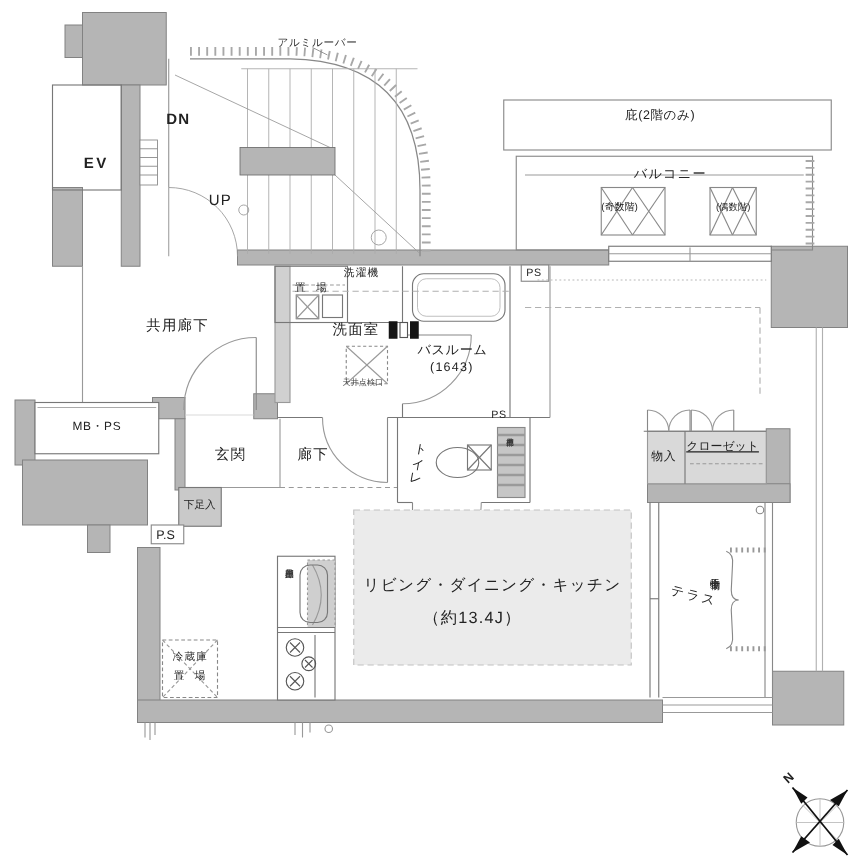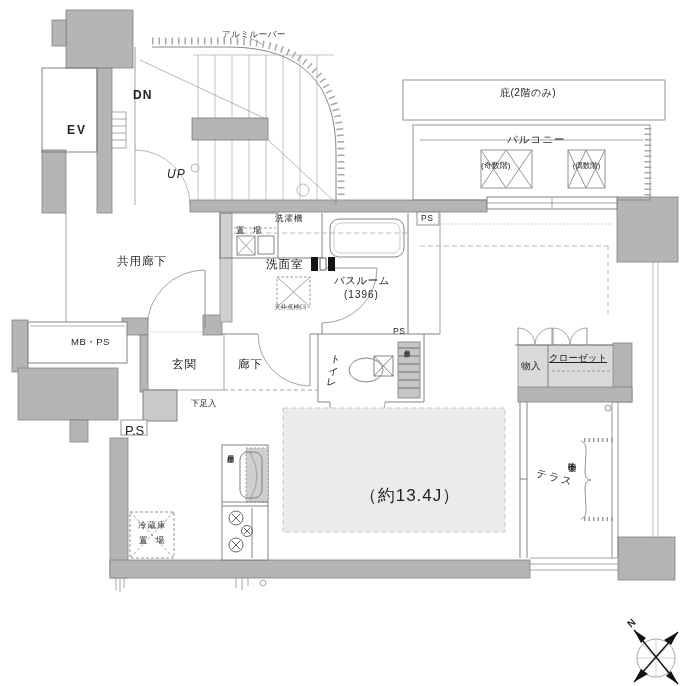--- a/index.html
+++ b/index.html
@@ -226,44 +226,45 @@
     <line x1="678" y1="632" x2="634" y2="682" stroke="#111111" stroke-width="1.4"></line>
     <polygon points="634,630 646,638 641,643" fill="#111111"></polygon>
     <polygon points="678,684 666,676 671,671" fill="#111111"></polygon>
     <polygon points="678,632 671,645 664,640" fill="#111111"></polygon>
     <polygon points="634,682 641,669 648,674" fill="#111111"></polygon>
   </g>
 </svg>
 
   <div class="lbl c" style="left:63px;top:124px;width:28px;font-size:12px;letter-spacing:2px;font-weight:bold;">EV</div>
   <div class="lbl bold" style="left:133px;top:89px;font-size:12px;">DN</div>
-  <div class="lbl" style="left:167px;top:168px;font-size:12px;font-style:italic;">UP</div>
+  <div class="lbl" style="left:167px;top:154px;font-size:12px;">UP</div>
   <div class="lbl" style="left:222px;top:30px;font-size:8.5px;letter-spacing:0.5px;color:#333;">アルミルーバー</div>
   <div class="lbl" style="left:500px;top:88px;font-size:10px;letter-spacing:0.5px;">庇(2階のみ)</div>
   <div class="lbl" style="left:507px;top:134px;font-size:10.5px;">バルコニー</div>
   <div class="lbl c" style="left:481px;top:162px;width:27px;font-size:8px;letter-spacing:0;">(奇数階)</div>
   <div class="lbl c" style="left:568px;top:162px;width:37px;font-size:7.5px;letter-spacing:0;">(偶数階)</div>
   <div class="lbl" style="left:236px;top:214px;font-size:8.5px;margin-left:39px;">洗濯機</div>
   <div class="lbl" style="left:236px;top:226px;font-size:8.5px;letter-spacing:3px;">置 場</div>
   <div class="lbl" style="left:266px;top:259px;font-size:11.5px;">洗面室</div>
   <div class="lbl" style="left:334px;top:275px;font-size:10.5px;letter-spacing:0.5px;">バスルーム</div>
-  <div class="lbl" style="left:344px;top:290px;font-size:10px;">(1396)</div>
+  <div class="lbl" style="left:344px;top:290px;font-size:10px;">(1643)</div>
   <div class="lbl" style="left:274px;top:304px;font-size:6.5px;letter-spacing:0;color:#444;">天井点検口</div>
   <div class="lbl" style="left:421px;top:214px;font-size:8.5px;letter-spacing:0.5px;">PS</div>
   <div class="lbl" style="left:393px;top:327px;font-size:8.5px;letter-spacing:0.5px;">PS</div>
-  <div class="lbl" style="left:125px;top:424px;font-size:13px;letter-spacing:0;">P.S</div>
+  <div class="lbl" style="left:125px;top:424px;font-size:10px;letter-spacing:0;">P.S</div>
   <div class="lbl" style="left:117px;top:256px;font-size:11.5px;">共用廊下</div>
-  <div class="lbl c" style="left:50px;top:337px;width:55px;font-size:9.5px;letter-spacing:0.5px;margin-left:13px;">MB・PS</div>
+  <div class="lbl c" style="left:50px;top:337px;width:55px;font-size:9.5px;letter-spacing:0.5px;">MB・PS</div>
   <div class="lbl" style="left:172px;top:359px;font-size:11.5px;text-align:center;">玄関</div>
   <div class="lbl" style="left:238px;top:359px;font-size:11.5px;">廊下</div>
-  <div class="lbl" style="left:147px;top:399px;font-size:8.5px;letter-spacing:0;margin-left:44px;">下足入</div>
+  <div class="lbl" style="left:147px;top:399px;font-size:8.5px;letter-spacing:0;">下足入</div>
   <div class="lbl v" style="left:329px;top:347px;font-size:10px;transform:rotate(10deg);">トイレ</div>
   <div class="lbl v" style="left:404px;top:346px;font-size:6px;letter-spacing:0;color:#333;">上部吊戸棚</div>
   <div class="lbl" style="left:521px;top:361px;font-size:9.5px;letter-spacing:0.5px;">物入</div>
   <div class="lbl" style="left:549px;top:353px;font-size:9.5px;letter-spacing:0;text-decoration:underline;">クローゼット</div>
-  <div class="lbl c" style="left:260px;top:487px;width:300px;font-size:17px;">（約13.4J）</div>
+  <div class="lbl c" style="left:244px;top:462px;width:300px;font-size:12.5px;">リビング・ダイニング・キッチン</div>
+  <div class="lbl c" style="left:228px;top:487px;width:300px;font-size:13px;">（約13.4J）</div>
   <div class="lbl" style="left:536px;top:472px;font-size:10.5px;letter-spacing:2px;transform:rotate(14deg);">テラス</div>
   <div class="lbl v" style="left:567px;top:456px;font-size:8px;letter-spacing:0.5px;">物干金物</div>
   <div class="lbl" style="left:138px;top:521px;font-size:8.5px;">冷蔵庫</div>
   <div class="lbl" style="left:139px;top:536px;font-size:8.5px;letter-spacing:3px;">置 場</div>
   <div class="lbl v" style="left:227px;top:450px;font-size:7px;letter-spacing:0;color:#333;">上部吊戸棚</div>
   <div class="lbl bold" style="left:628px;top:618px;font-size:10px;transform:rotate(-42deg);">N</div>
 </div>
 
 </body></html>

